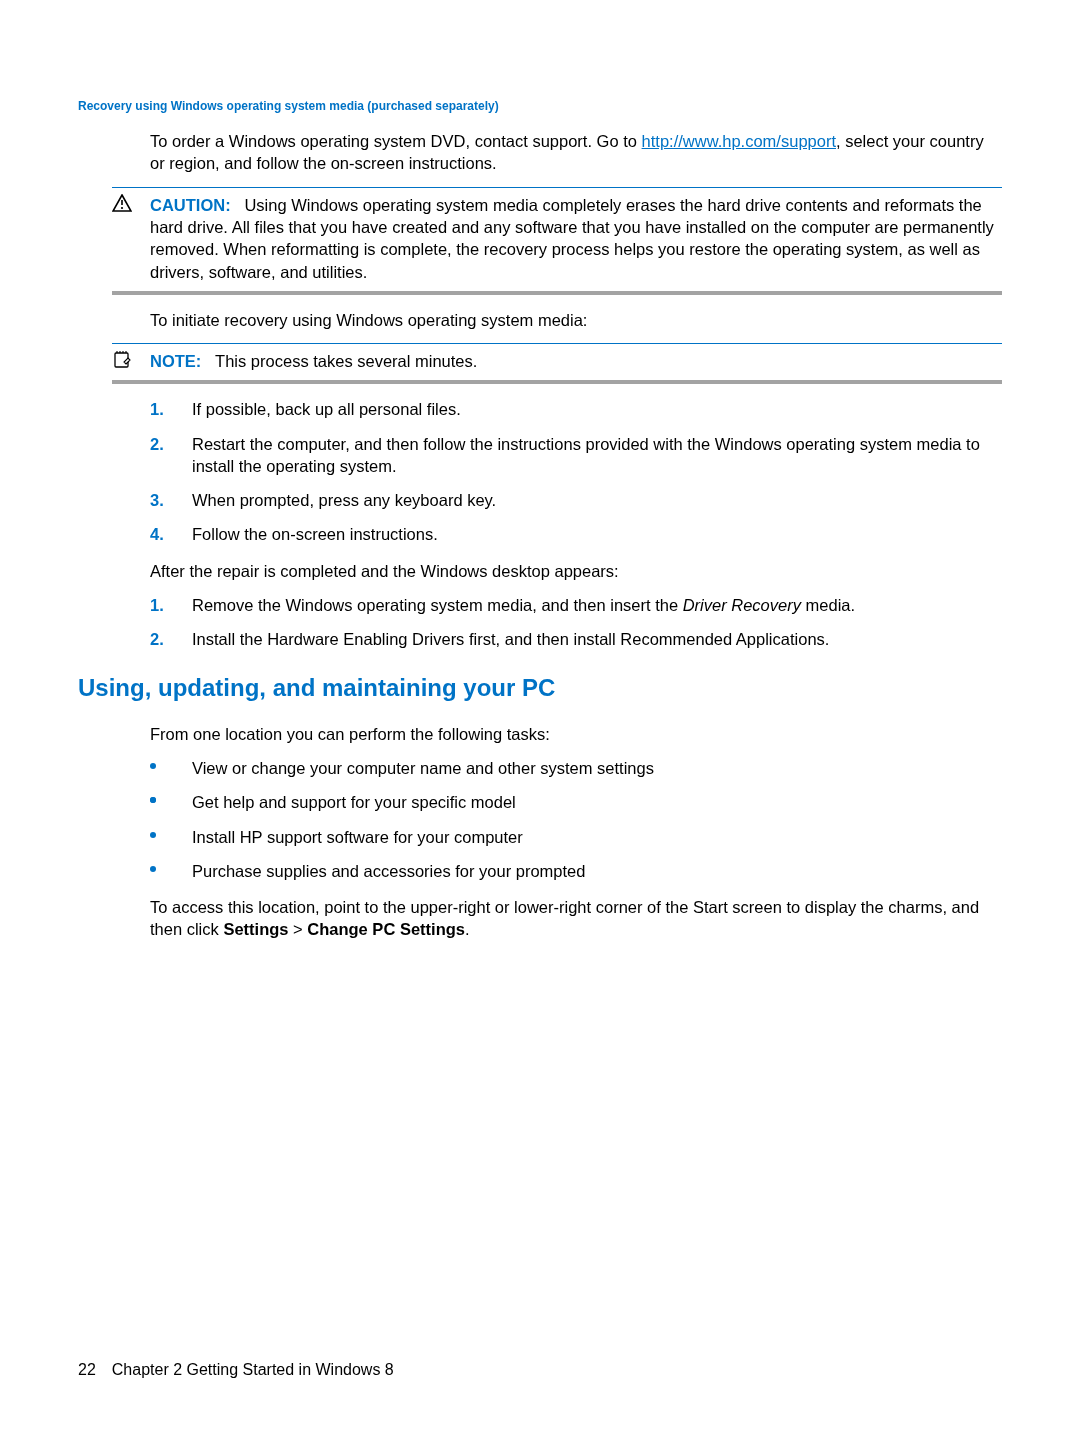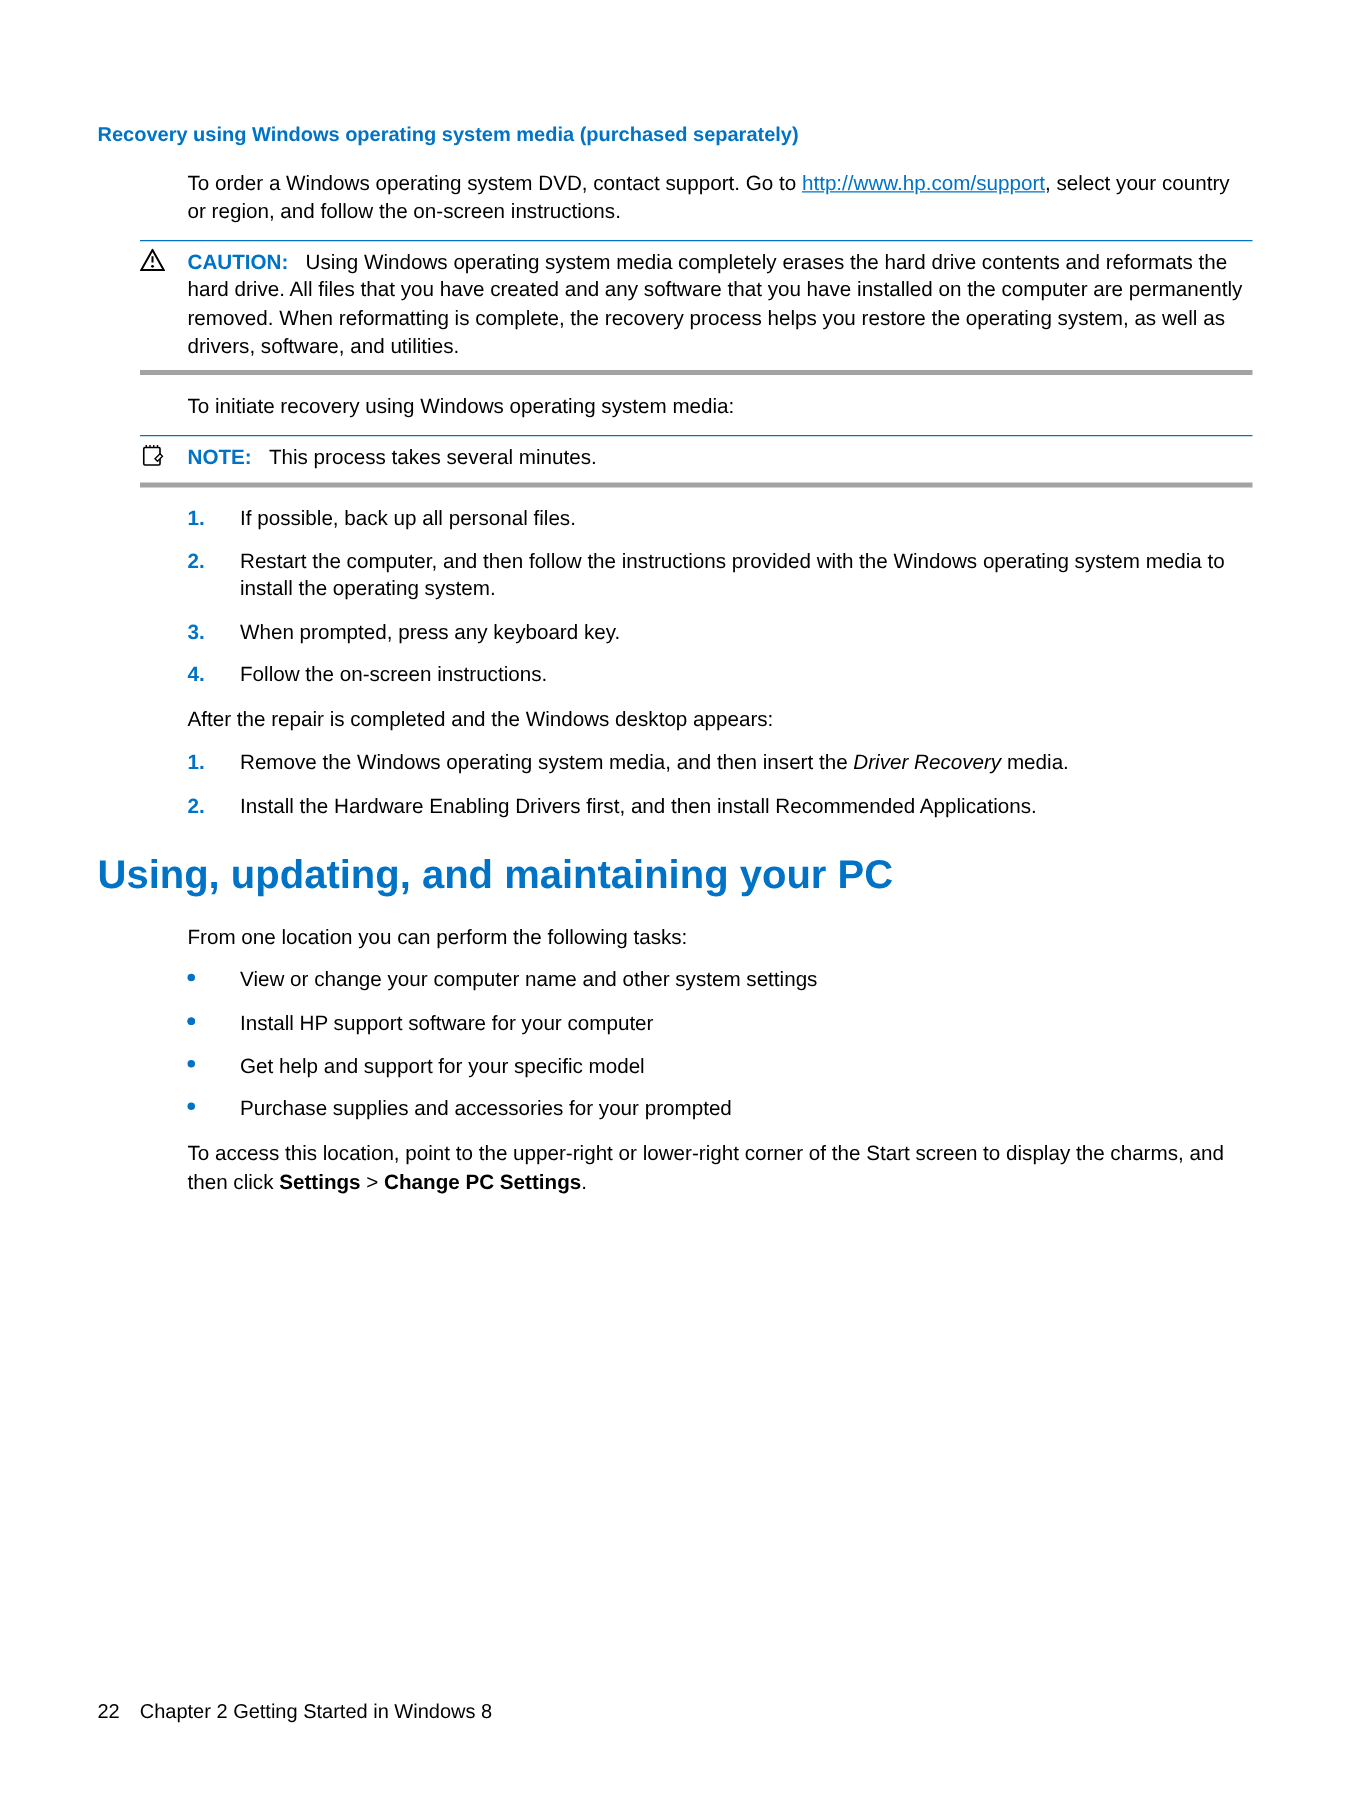--- a/index.html
+++ b/index.html
@@ -14,21 +14,21 @@
       background: #fff;
       color: #000;
       position: relative;
       padding: 98px 78px 0 78px;
       font-size: 16.5px;
       line-height: 1.35;
     }
     .section-heading {
       color: #0073c6;
       font-weight: bold;
-      font-size: 16px;
+      font-size: 12px;
       margin-bottom: 16px;
     }
     .body-text {
       margin-left: 72px;
       margin-bottom: 12px;
     }
     .link {
       color: #0073c6;
       text-decoration: underline;
       cursor: pointer;
@@ -88,21 +88,21 @@
       position: absolute;
       left: 0;
       top: 6px;
       width: 6px;
       height: 6px;
       border-radius: 50%;
       background: #0073c6;
     }
     h1.main-heading {
       color: #0073c6;
-      font-size: 32px;
+      font-size: 24px;
       font-weight: bold;
       margin-top: 22px;
       margin-bottom: 18px;
     }
     .italic {
       font-style: italic;
     }
     .bold {
       font-weight: bold;
     }
@@ -171,22 +171,22 @@
   <li><span class="num">2.</span><span>Install the Hardware Enabling Drivers first, and then install Recommended Applications.</span></li>
 </ol>
 
 <h1 class="main-heading">Using, updating, and maintaining your PC</h1>
 
 <p class="body-text">From one location you can perform the following tasks:</p>
 
 <ul class="ul">
   <li><span class="bullet"></span><span>View or change your computer name and other system settings</span></li>
   <li><span class="bullet"></span></li>
+  <li><span class="bullet"></span><span>Get help and support for your specific model</span></li>
   <li><span class="bullet"></span><span>Install HP support software for your computer</span></li>
-  <li><span class="bullet"></span><span>Get help and support for your specific model</span></li>
   <li><span class="bullet"></span><span>Purchase supplies and accessories for your prompted</span></li>
 </ul>
 
 <p class="body-text">
   <span>To access this location, point to the upper-right or lower-right corner of the Start screen to display the charms, and then click </span><span class="bold">Settings</span><span> &gt; </span><span class="bold">Change PC Settings</span><span>.</span>
 </p>
 
 <div class="footer">
   <span class="page-num">22</span><span>Chapter 2   Getting Started in Windows 8</span>
 </div>

